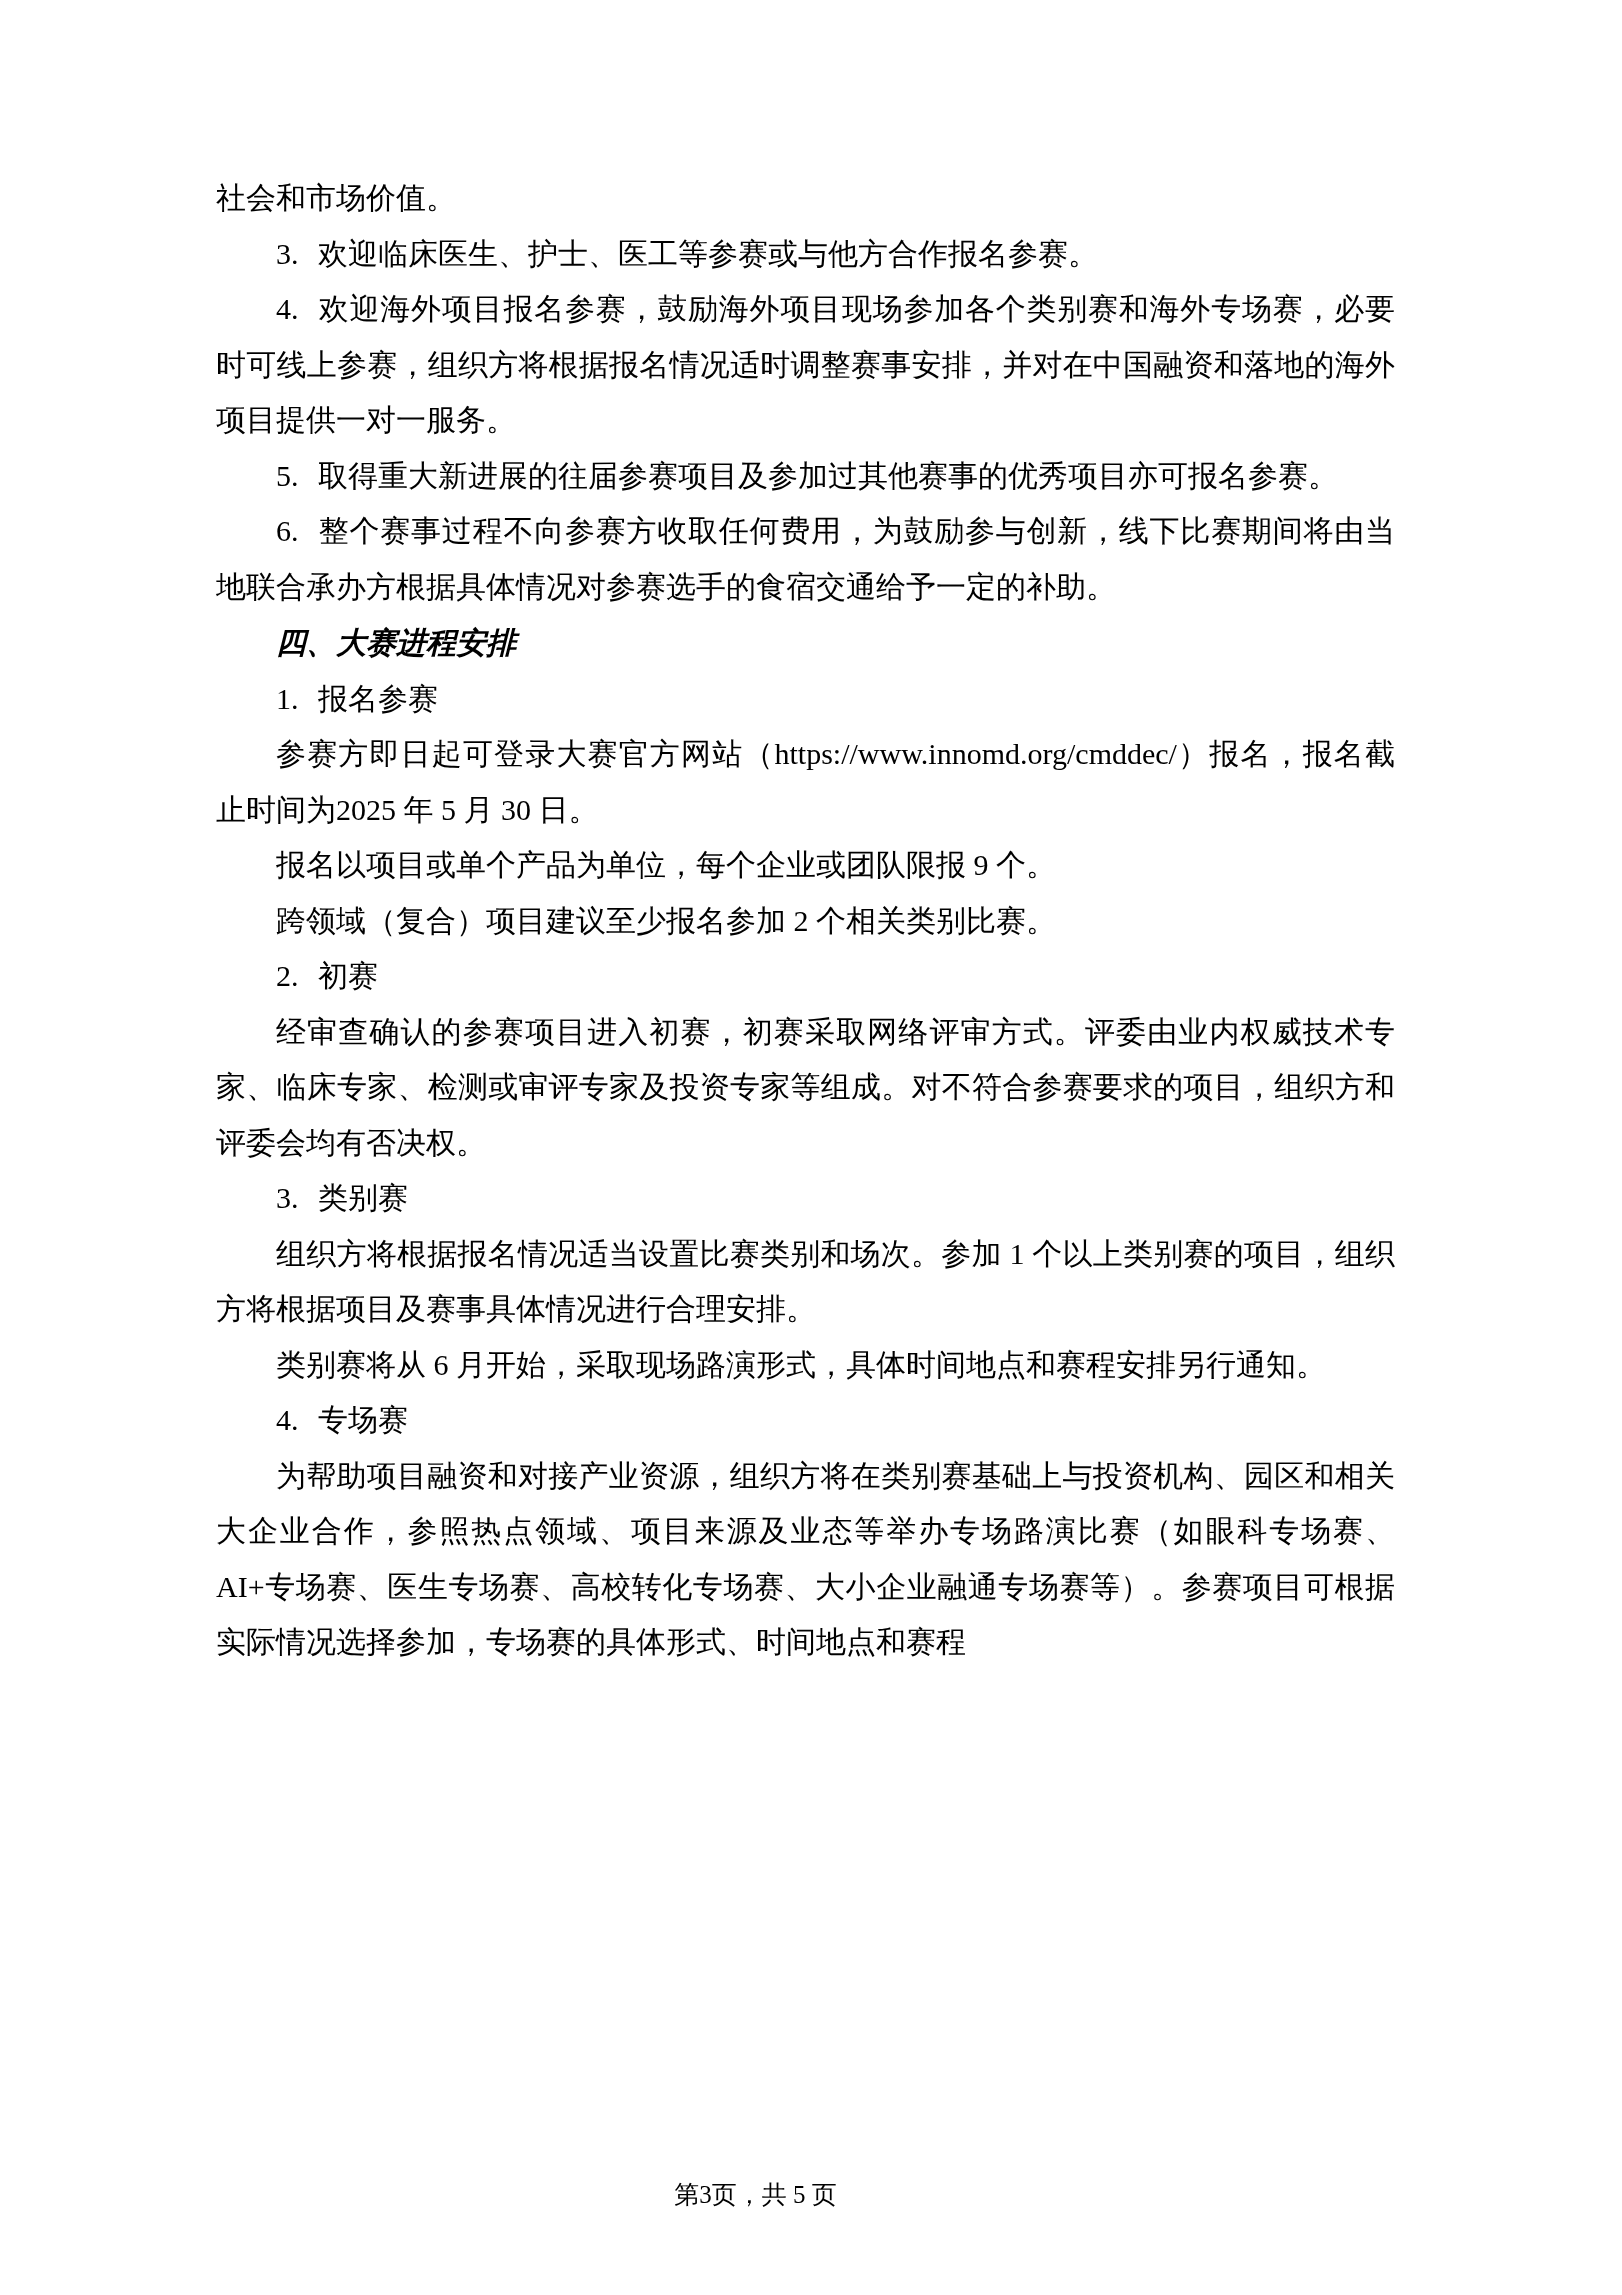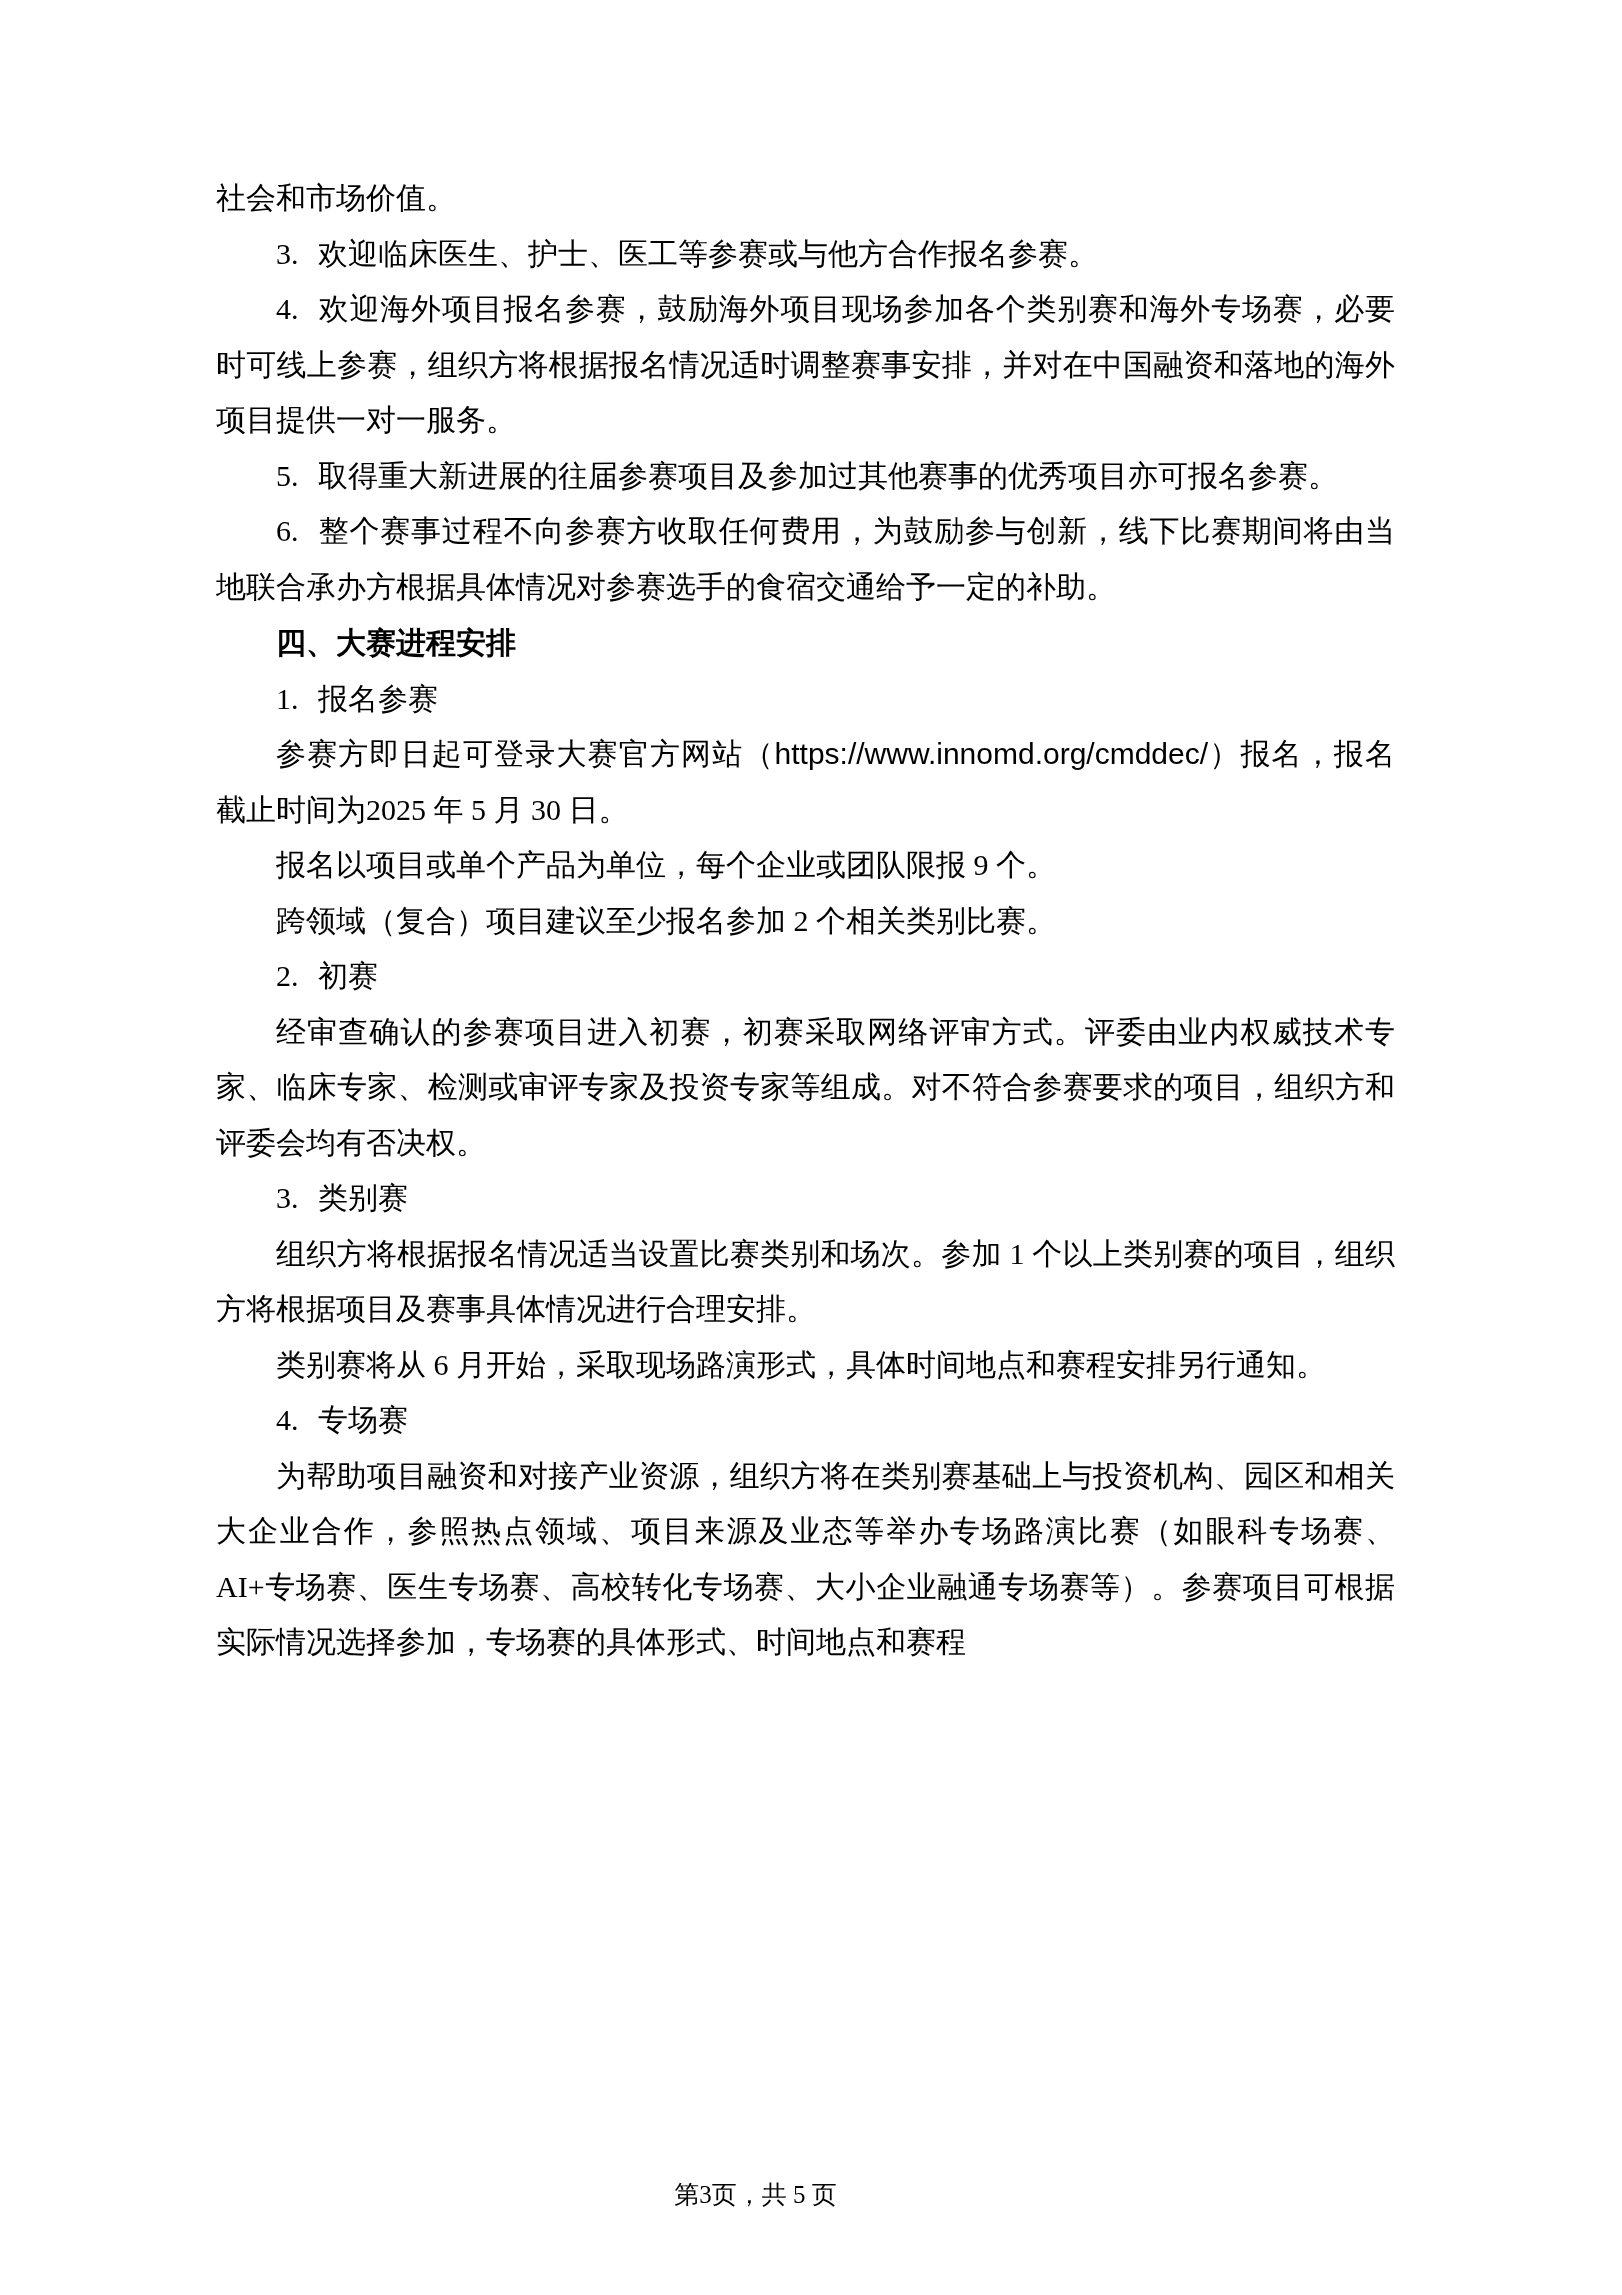--- a/index.html
+++ b/index.html
@@ -38,26 +38,27 @@
     font-family: "Liberation Serif", serif;
   }
   .numbered .gap {
     display: inline-block;
     width: 0.65em;
   }
   .heading {
     font-weight: bold;
     text-indent: 2em;
     margin-top: 1.3px;
+    font-style: italic;
   }
   .bold {
     font-weight: normal;
   }
   .latin {
-    font-family: Liberation Sans, sans-serif;
+    font-family: Liberation Serif, serif;
   }
   .footer {
     position: absolute;
     left: 0;
     right: 0;
     bottom: 84px;
     text-align: center;
     font-size: 25px;
     color: #000000;
     font-family: Liberation Serif, serif;

